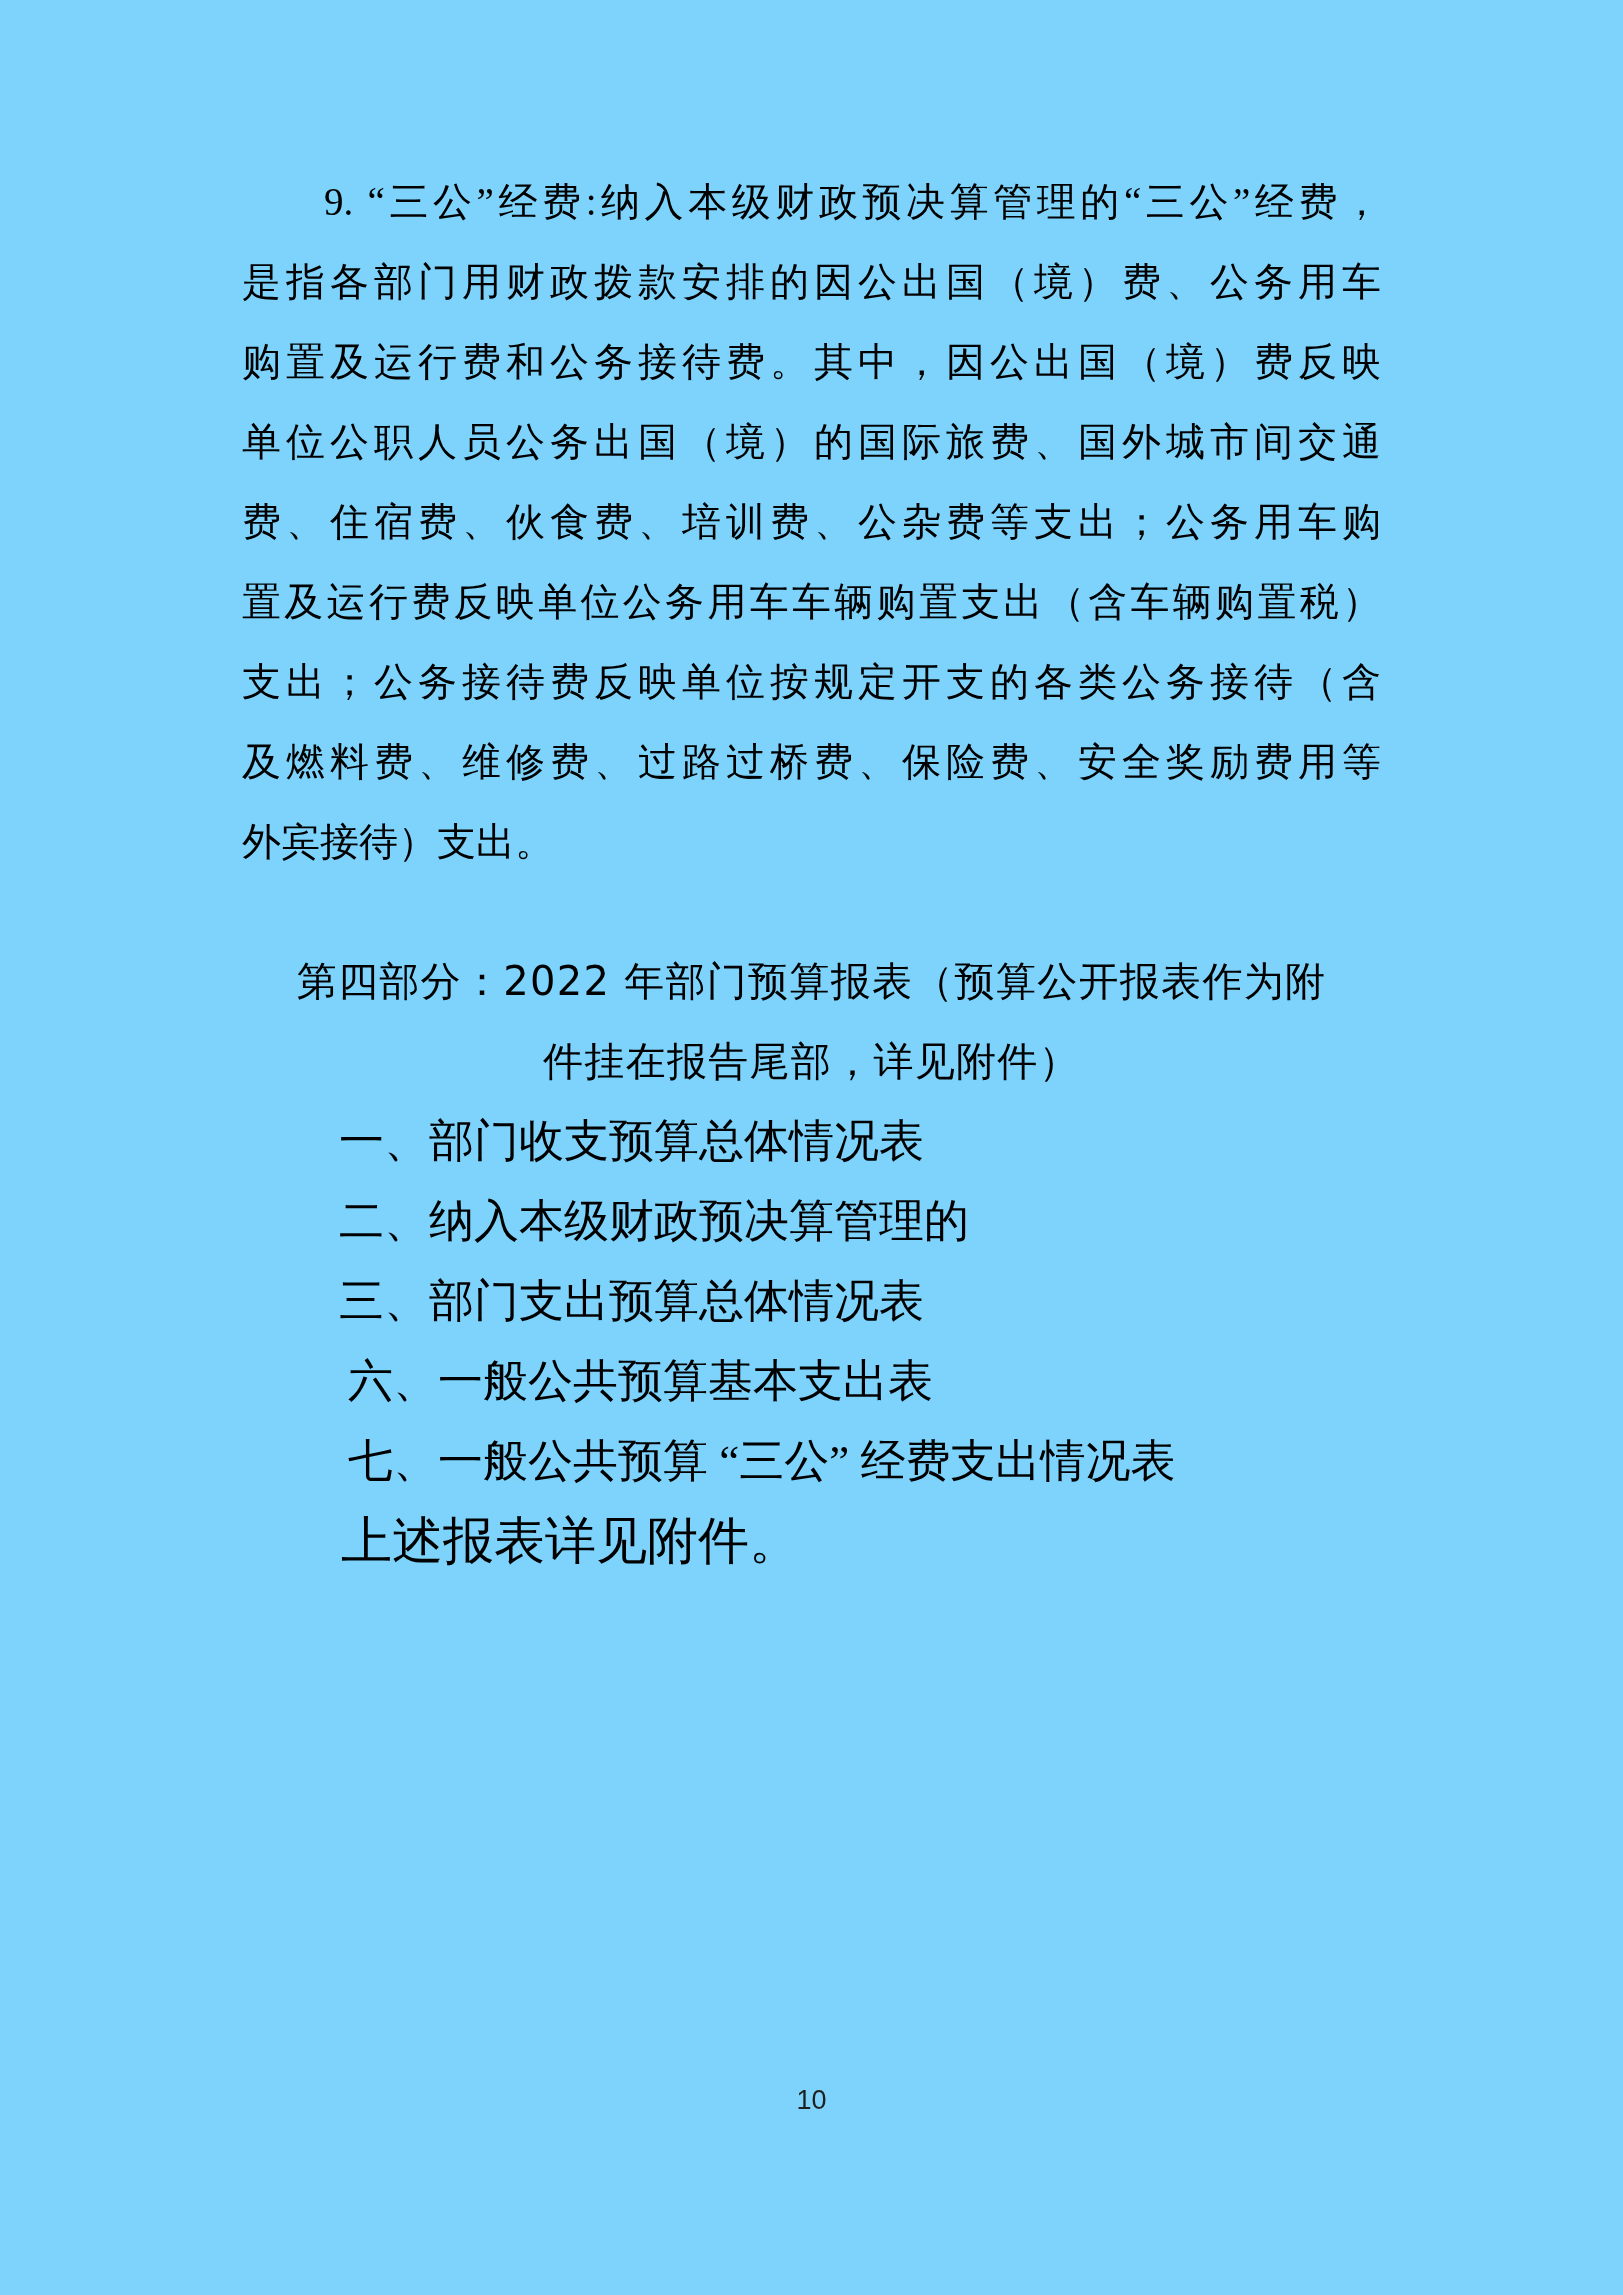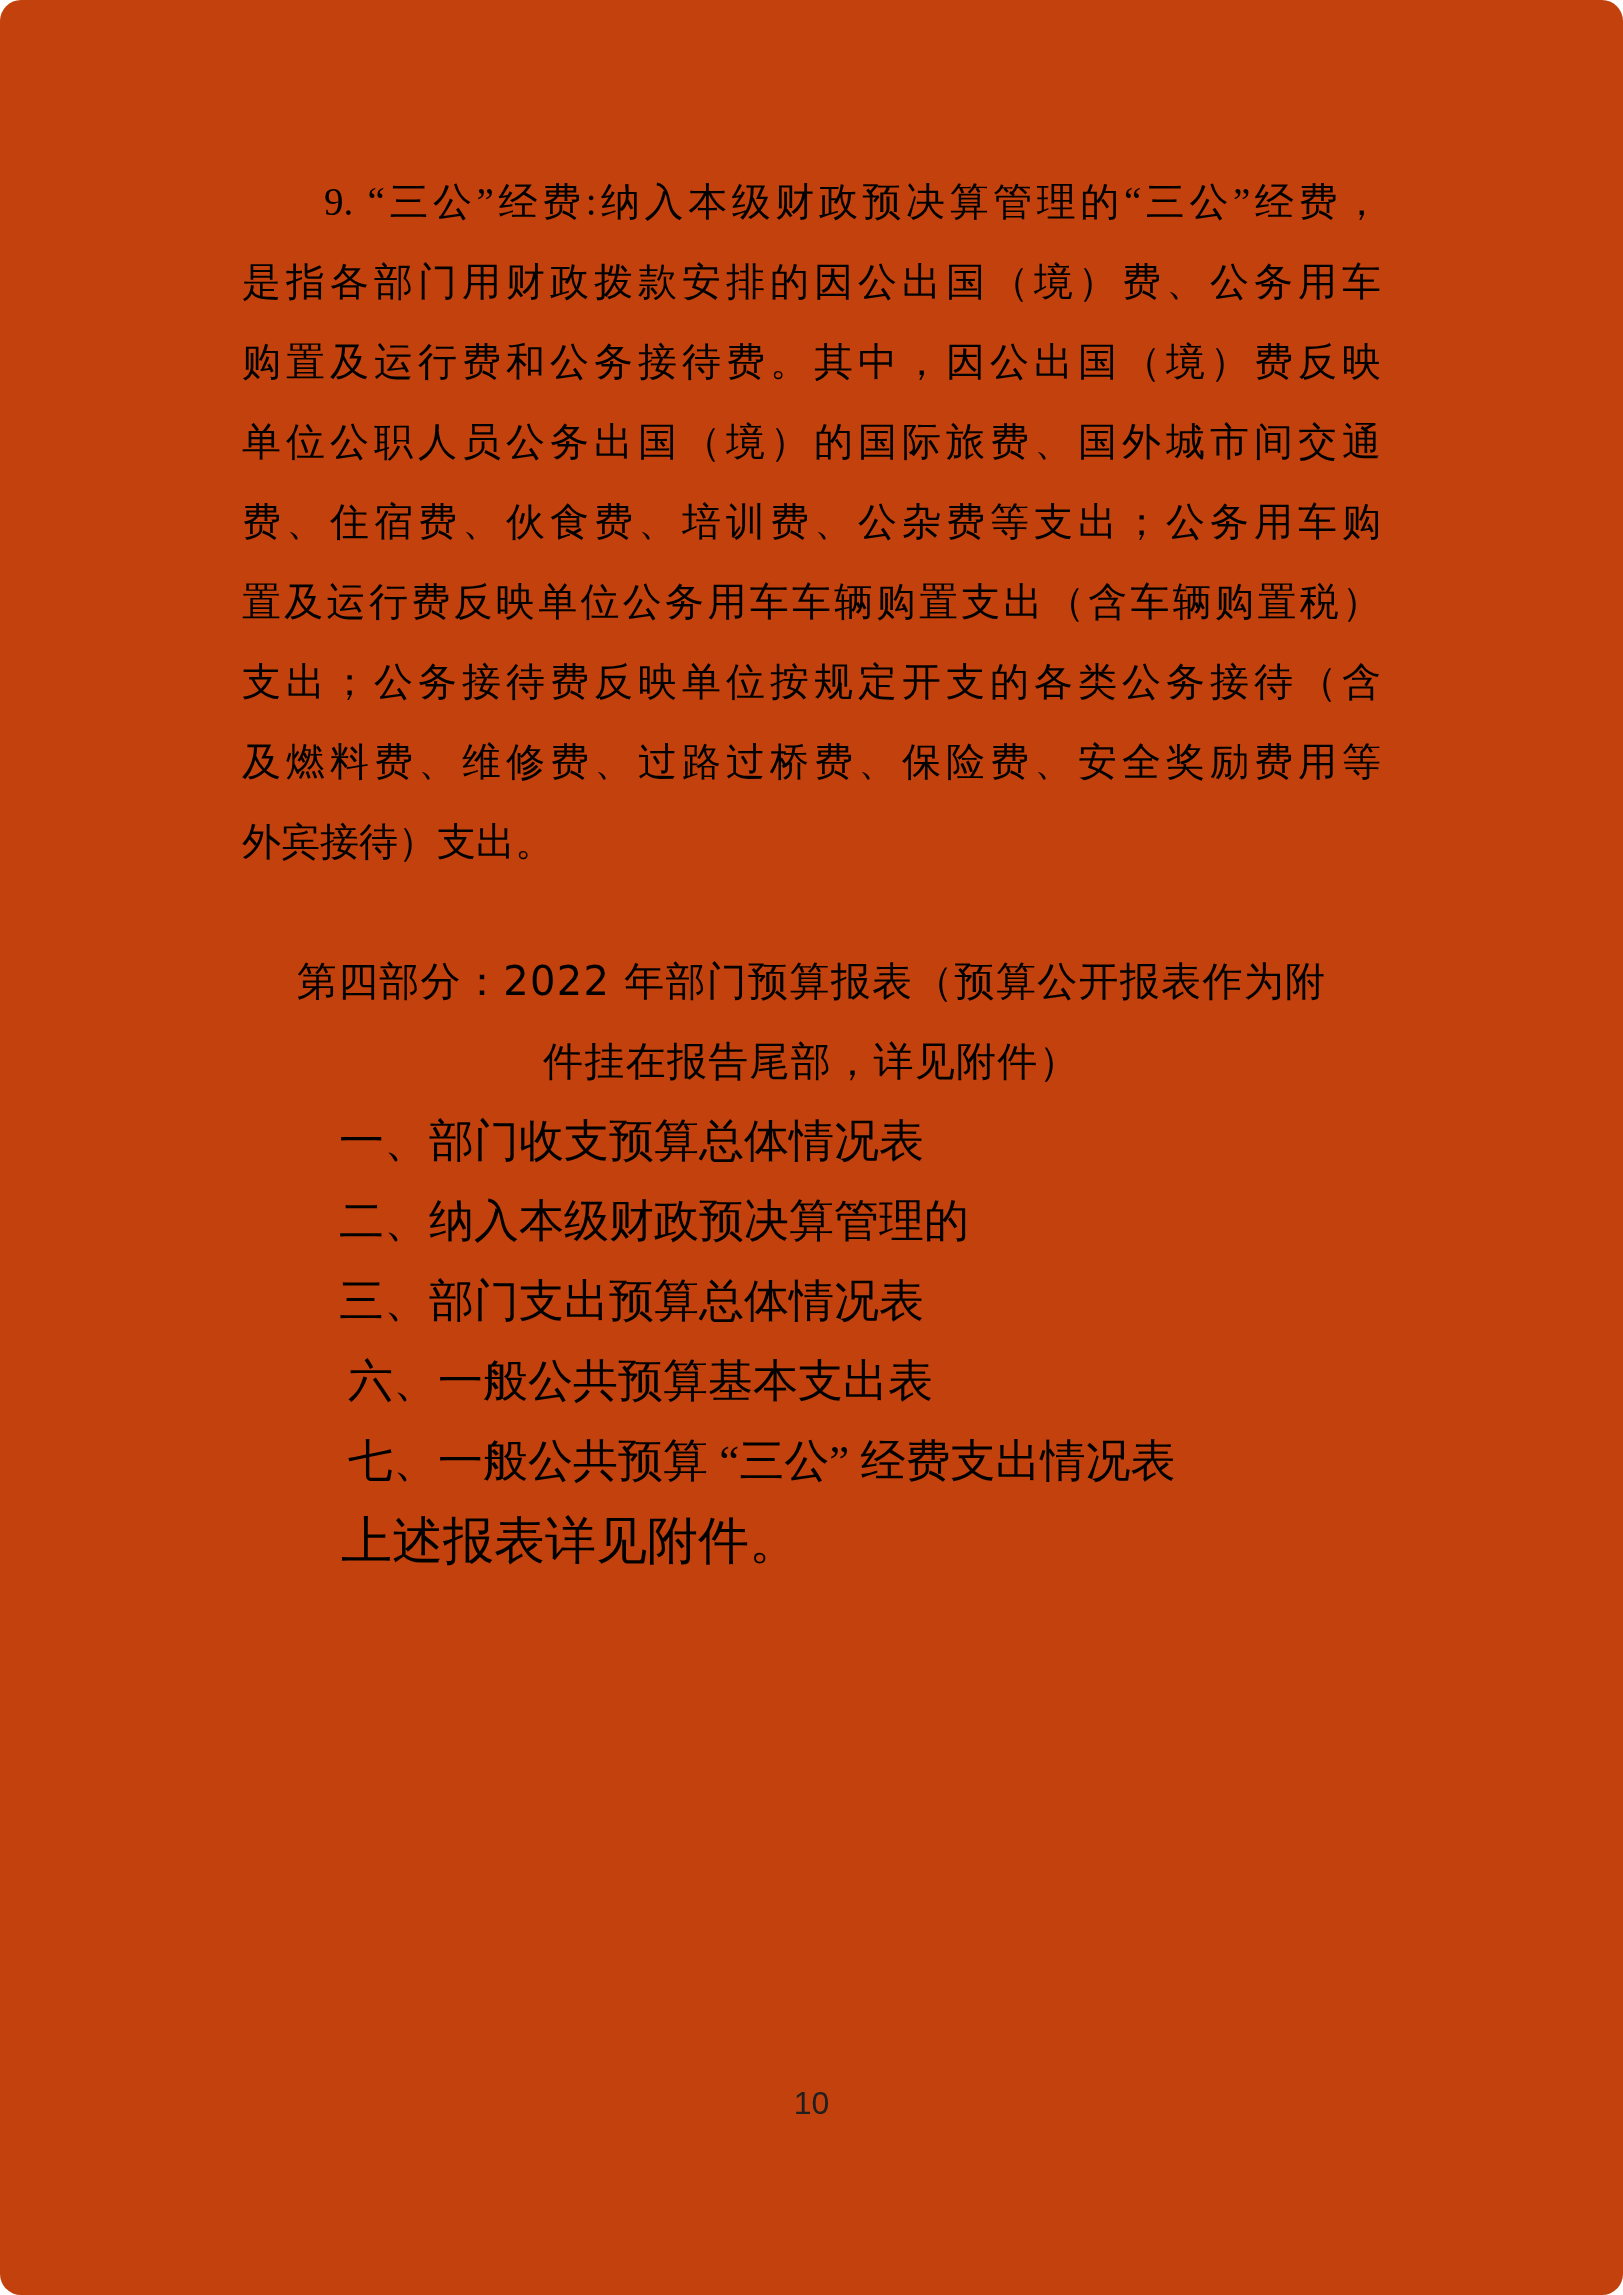--- a/index.html
+++ b/index.html
@@ -5,25 +5,24 @@
 <style>
   html, body {
     margin: 0;
     padding: 0;
     background: #ffffff;
   }
   .page {
     position: relative;
     width: 1623px;
     height: 2295px;
-    background: #c2410c;
+    background: #7dd3fc;
     color: #000000;
     font-family: "Liberation Serif", "DejaVu Serif", serif;
     overflow: hidden;
-    border-radius: 21px;
   }
   .content {
     position: absolute;
     left: 242px;
     right: 242px;
     top: 0;
   }
   
   .paragraph {
     padding-top: 162px;
@@ -68,21 +67,21 @@
     margin-left: 99px;
   }
   
   .pagenum {
     position: absolute;
     top: 2085px;
     left: 0;
     width: 100%;
     text-align: center;
     font-family: "Liberation Sans", "DejaVu Sans", sans-serif;
-    font-size: 32px;
+    font-size: 27px;
     color: #1f1f1f;
   }
 </style>
 </head>
 <body>
 
 <div class="page">
   <div class="content">
 
     <section class="paragraph">

